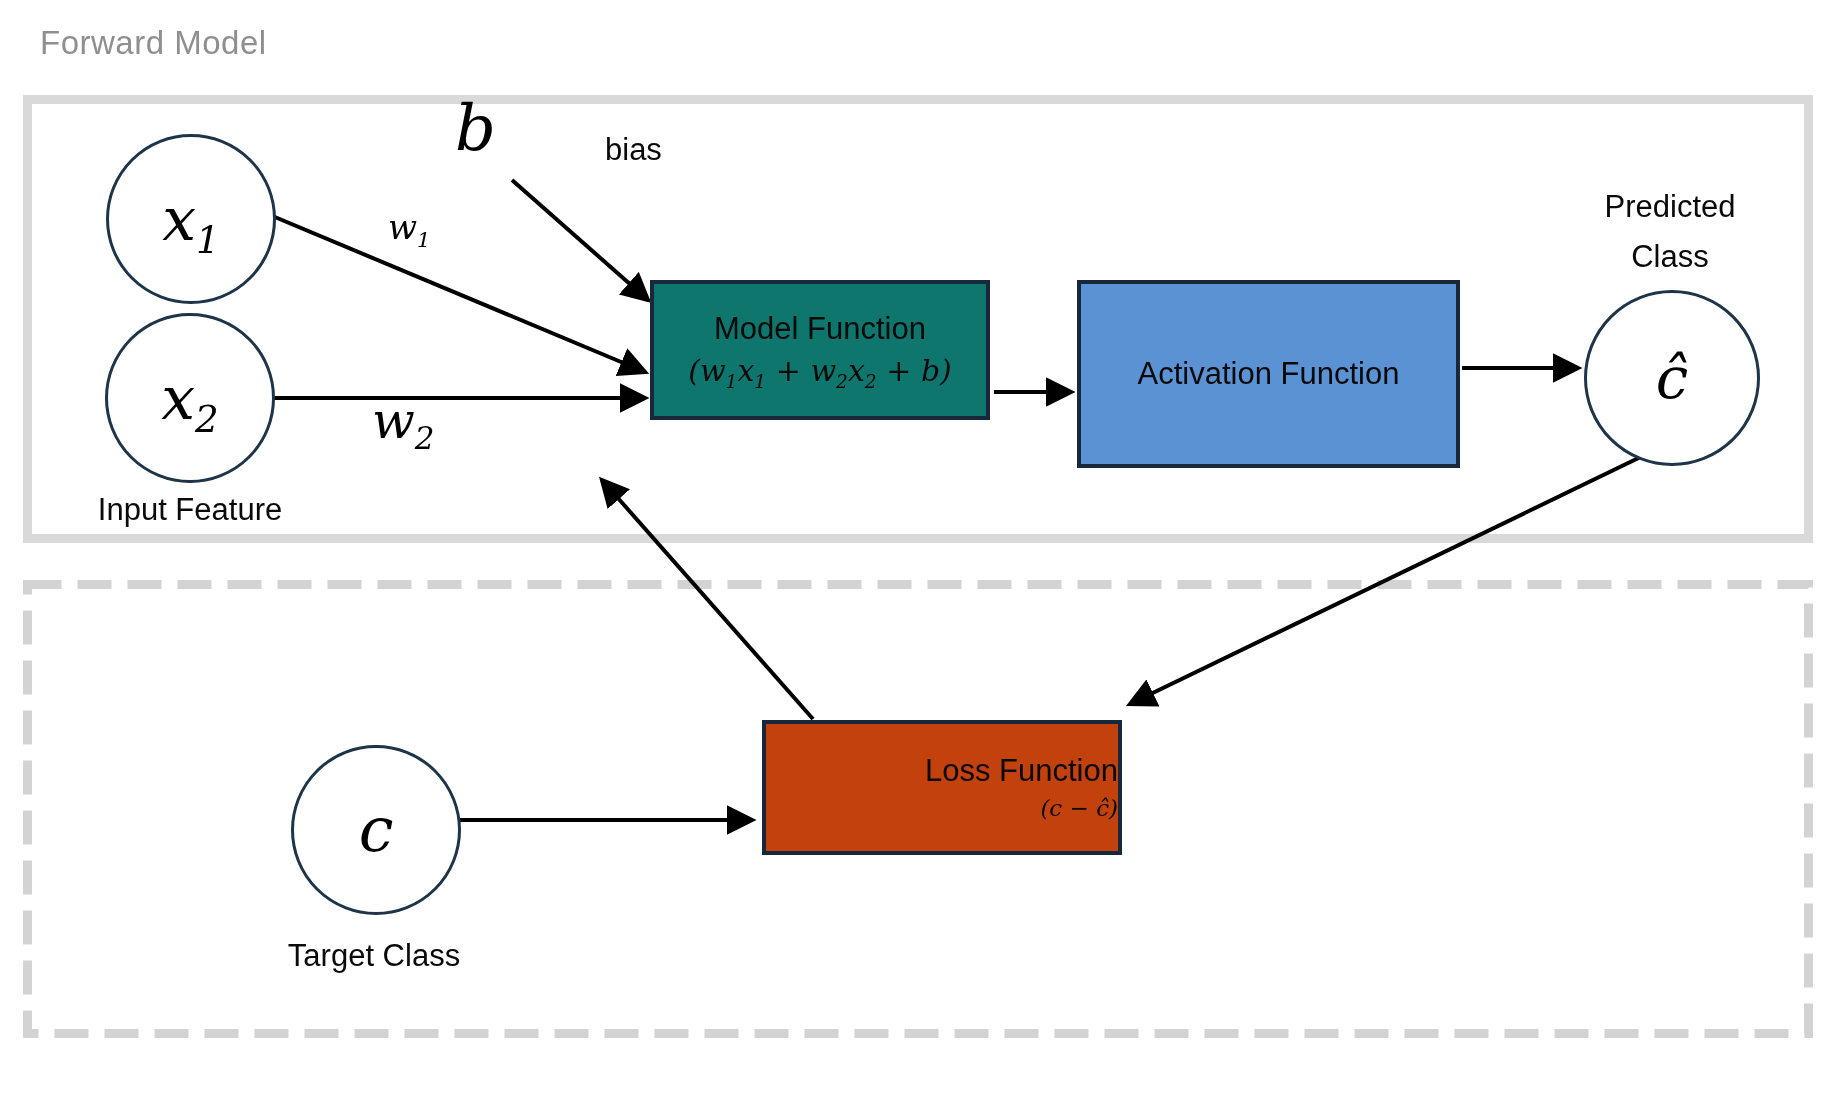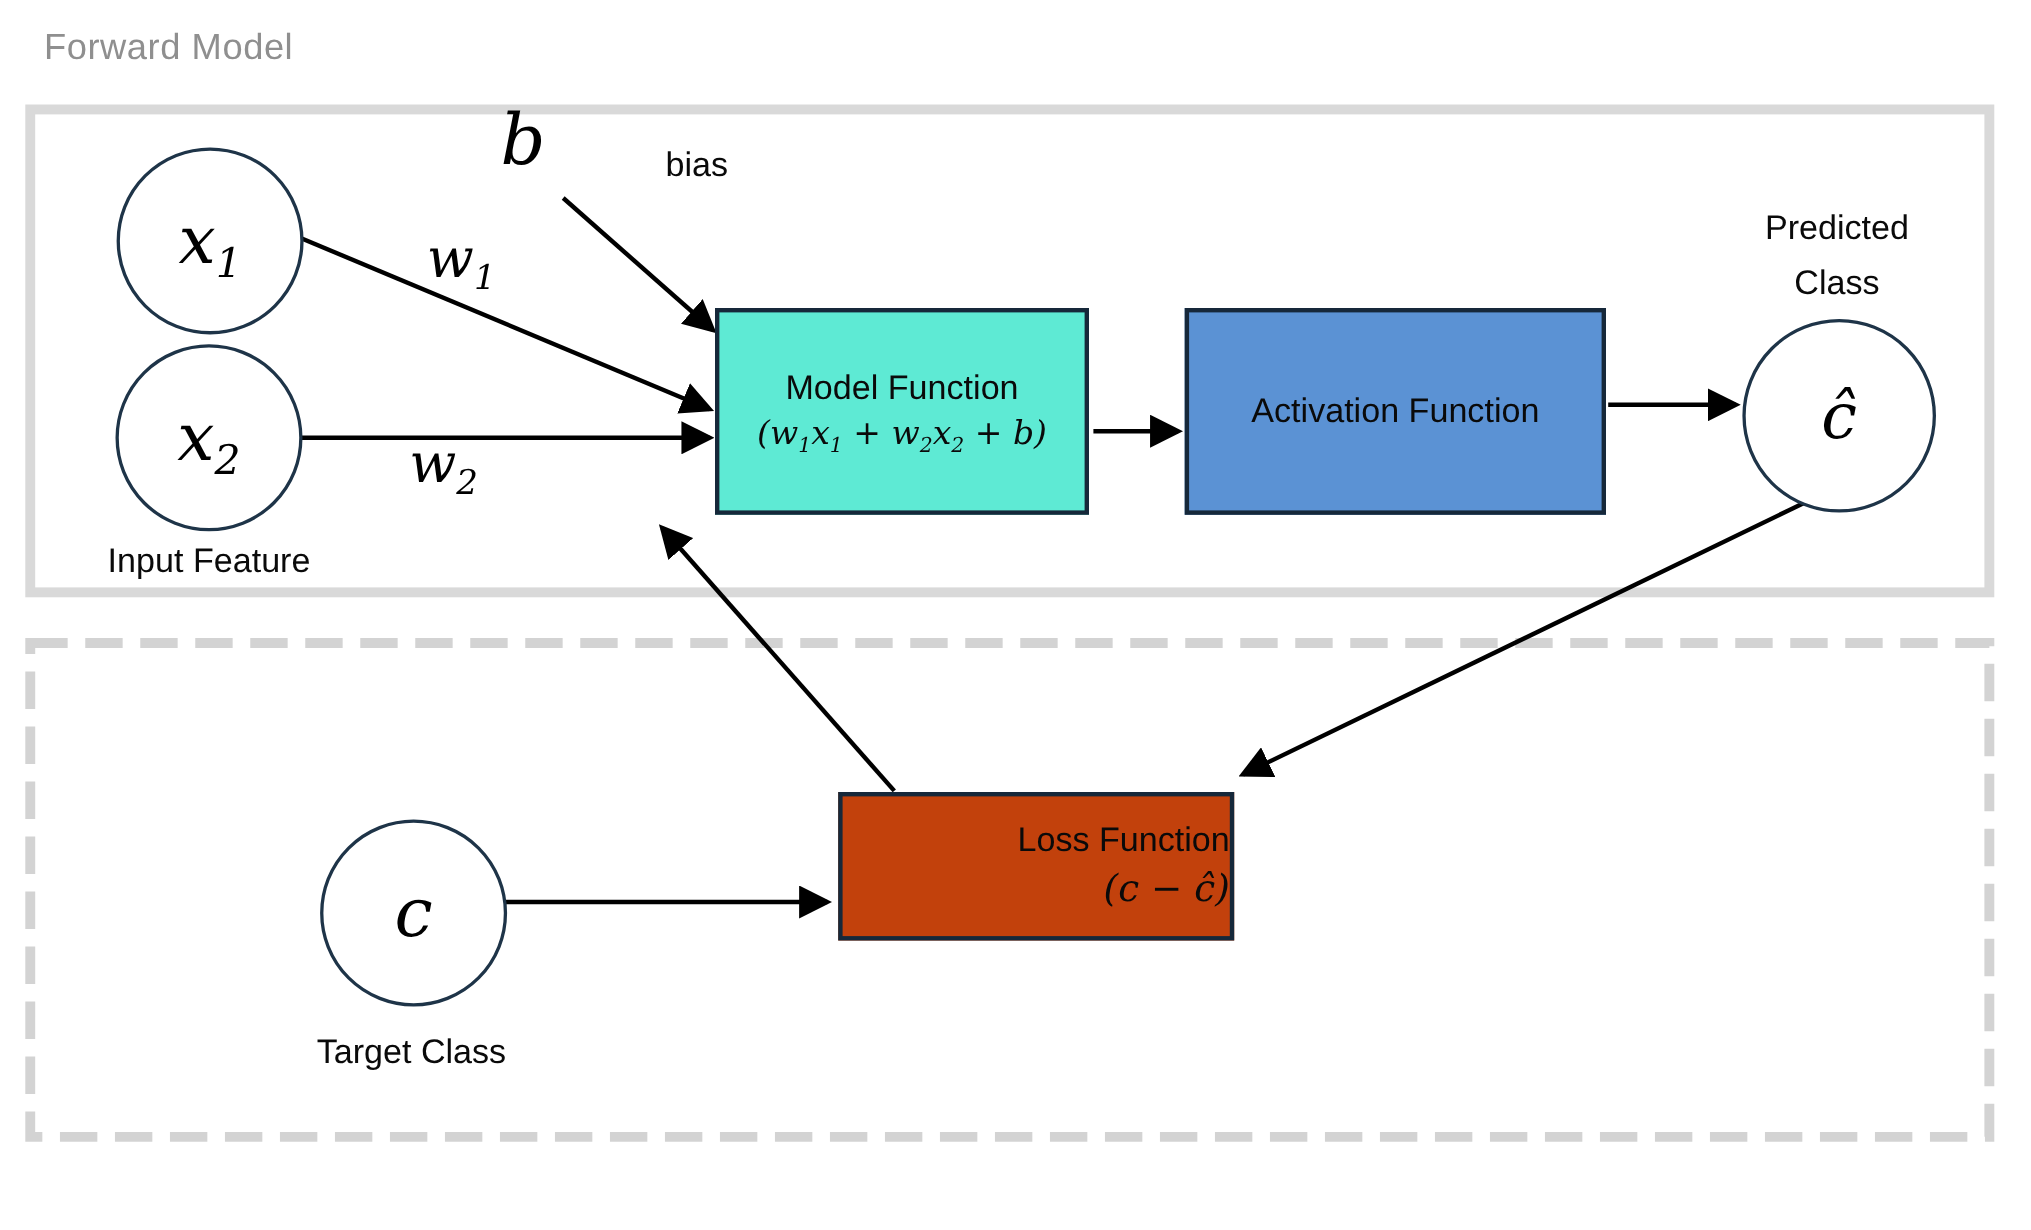--- a/index.html
+++ b/index.html
@@ -45,43 +45,43 @@
     <span class="msym" style="font-size:60px;"><span>x</span><sub>1</sub></span>
   </div>
   <div class="abs circle" style="left:105px;top:313px;width:170px;height:170px;">
     <span class="msym" style="font-size:60px;"><span>x</span><sub>2</sub></span>
   </div>
   <div class="abs caption" style="left:30px;top:492px;width:320px;">Input Feature</div>
 
   <span class="abs msym" style="left:455px;top:96px;font-size:64px;">b</span>
   <span class="abs caption" style="left:557px;top:132px;margin-left:48px;">bias</span>
 
-  <span class="abs msym" style="left:388px;top:210px;font-size:50px;"><span>w</span><sub>1</sub></span>
+  <span class="abs msym" style="left:388px;top:210px;font-size:34px;"><span>w</span><sub>1</sub></span>
   <span class="abs msym" style="left:372px;top:396px;font-size:50px;"><span>w</span><sub>2</sub></span>
 
-  <div class="abs box" style="left:650px;top:280px;width:340px;height:188px;background:#5eead4;">
+  <div class="abs box" style="left:650px;top:280px;width:340px;height:140px;background:#0f766e;">
     <div class="box-title">Model Function</div>
     <div class="formula"><span>(w</span><sub>1</sub><span>x</span><sub>1</sub><span> + w</span><sub>2</sub><span>x</span><sub>2</sub><span> + b)</span></div>
   </div>
 
   <div class="abs box" style="left:1077px;top:280px;width:383px;height:188px;background:#5B92D4;justify-content:center;">
     <div class="box-title">Activation Function</div>
   </div>
 
   <div class="abs caption" style="left:1520px;top:182px;width:300px;line-height:50px;">
     <span>Predicted</span><br>
     <span>Class</span>
   </div>
   <div class="abs circle" style="left:1584px;top:290px;width:176px;height:176px;">
     <span class="msym" style="font-size:58px;">ĉ</span>
   </div>
 
   <div class="abs box" style="left:762px;top:720px;width:360px;height:135px;background:#c2410c;align-items:flex-end;">
     <div class="box-title">Loss Function</div>
-    <div class="formula" style="font-size:34px;">(c − ĉ)</div>
+    <div class="formula" style="font-size:23px;">(c − ĉ)</div>
   </div>
 
   <div class="abs circle" style="left:291px;top:745px;width:170px;height:170px;">
     <span class="msym" style="font-size:62px;">c</span>
   </div>
   <div class="abs caption" style="left:214px;top:938px;width:320px;">Target Class</div>
 
 
 </div>
 

